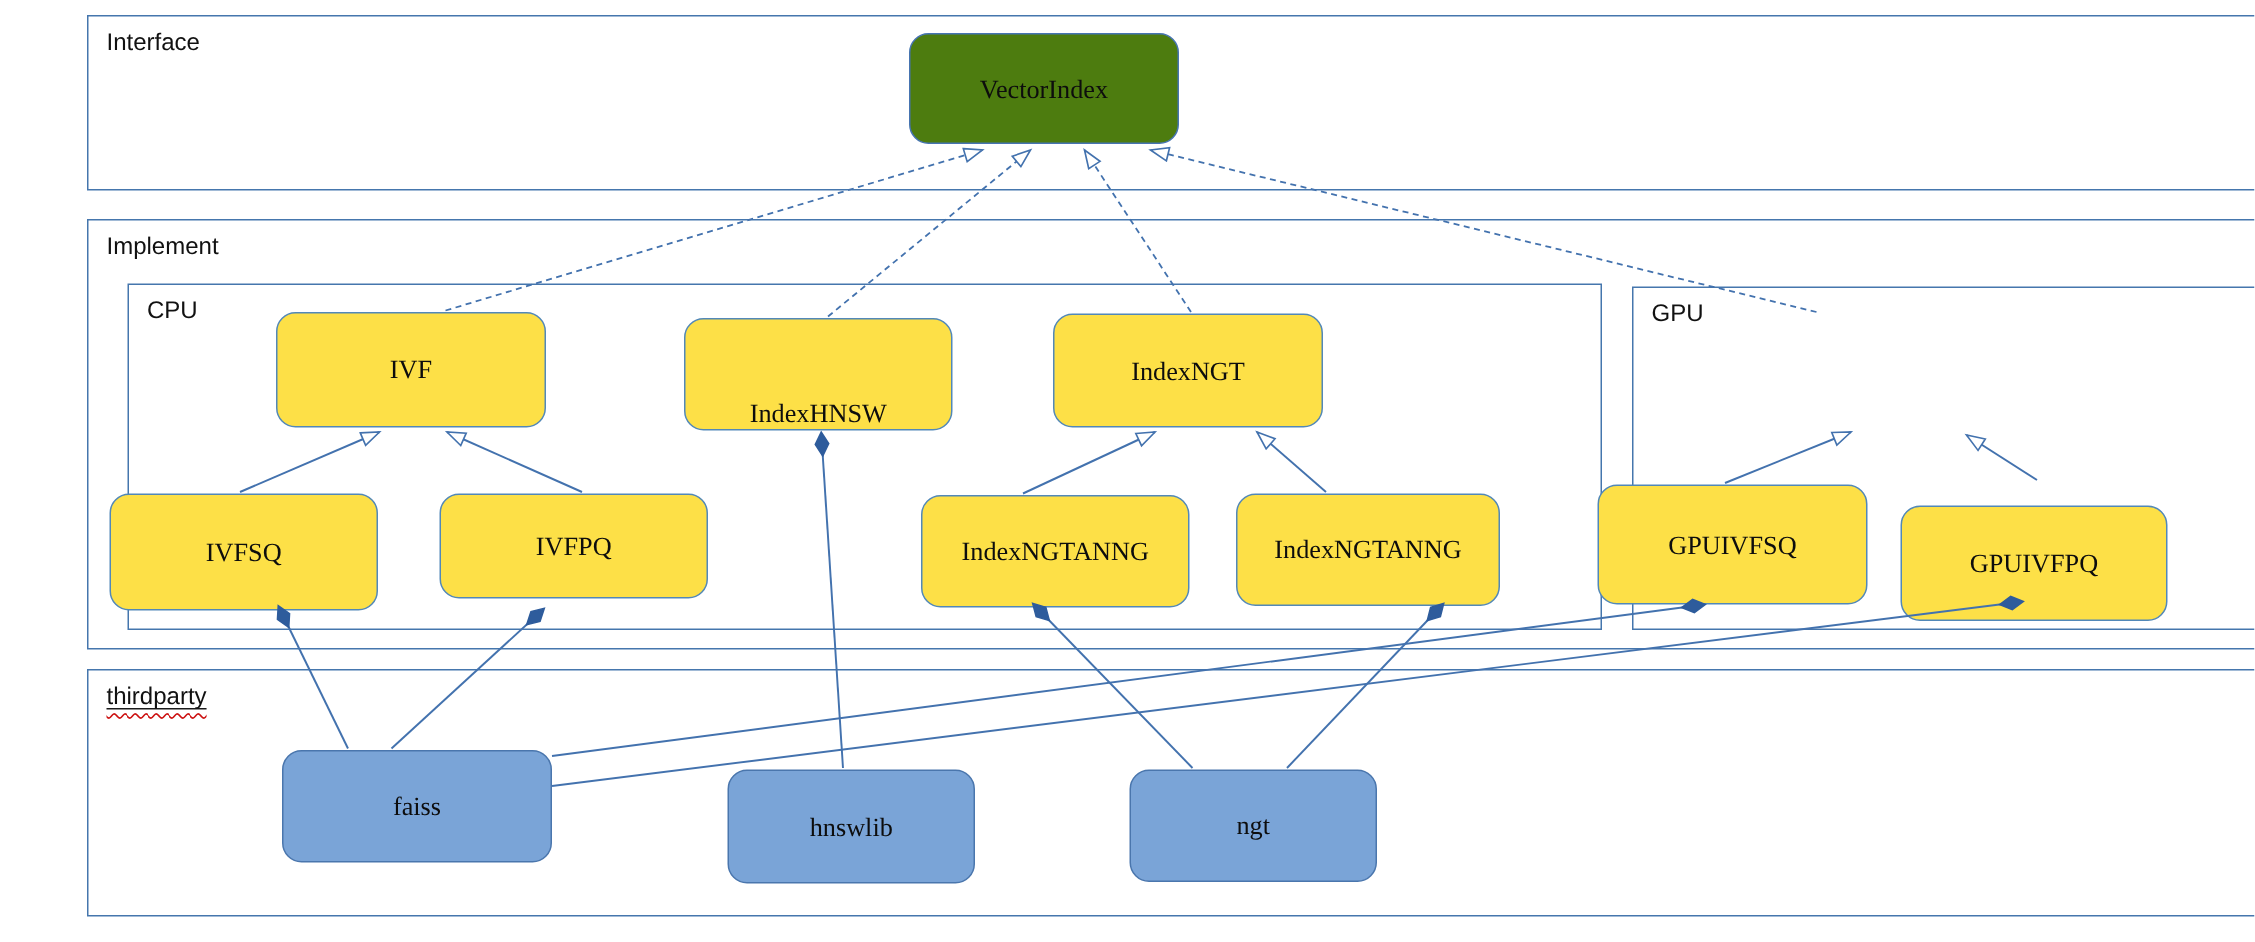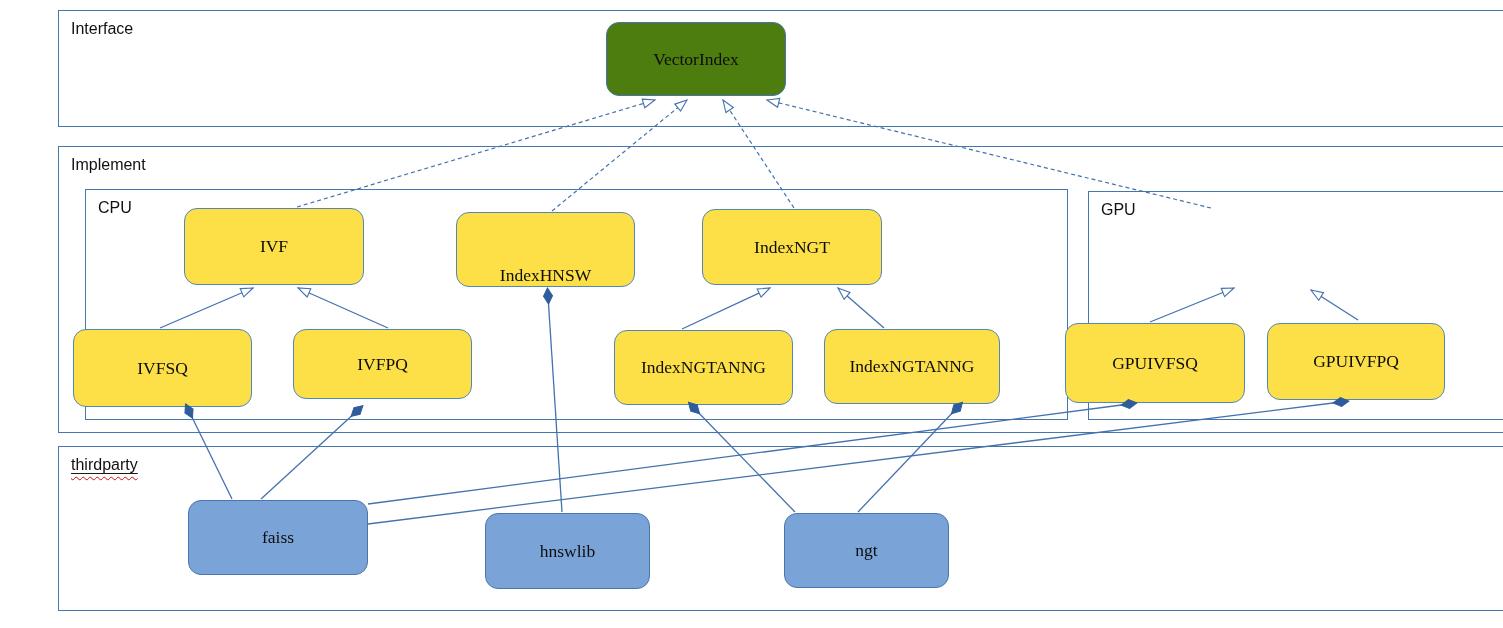--- a/index.html
+++ b/index.html
@@ -31,24 +31,24 @@
   #n-vectorindex{left:606px;top:22px;width:180px;height:74px;}
   #n-ivf{left:184px;top:208px;width:180px;height:77px;}
   #n-indexhnsw{left:456px;top:212px;width:179px;height:75px;align-items:flex-end;}
   #n-indexngt{left:702px;top:209px;width:180px;height:76px;}
   #n-gpuivf{left:1172px;top:209px;width:178px;height:76px;}
   #n-ivfsq{left:73px;top:329px;width:179px;height:78px;}
   #n-ivfpq{left:293px;top:329px;width:179px;height:70px;}
   #n-indexngtonng{left:614px;top:330px;width:179px;height:75px;}
   #n-indexngtanng{left:824px;top:329px;width:176px;height:75px;}
   #n-gpuivfsq{left:1065px;top:323px;width:180px;height:80px;}
-  #n-gpuivfpq{left:1267px;top:323px;width:178px;height:77px;}
+  #n-gpuivfpq{left:1267px;top:337px;width:178px;height:77px;}
   #n-faiss{left:188px;top:500px;width:180px;height:75px;}
   #n-hnswlib{left:485px;top:513px;width:165px;height:76px;}
-  #n-ngt{left:784px;top:513px;width:165px;height:75px;}
+  #n-ngt{left:753px;top:513px;width:165px;height:75px;}
 
   
   #edges{position:absolute;left:0;top:0;width:1503px;height:628px;z-index:3;pointer-events:none;}
   .solid{stroke:#4372ae;stroke-width:1.3;fill:none;}
   .dash{stroke:#4372ae;stroke-width:1.2;fill:none;stroke-dasharray:4 3;}
 </style>
 </head>
 <body>
 
 <div id="canvas">

